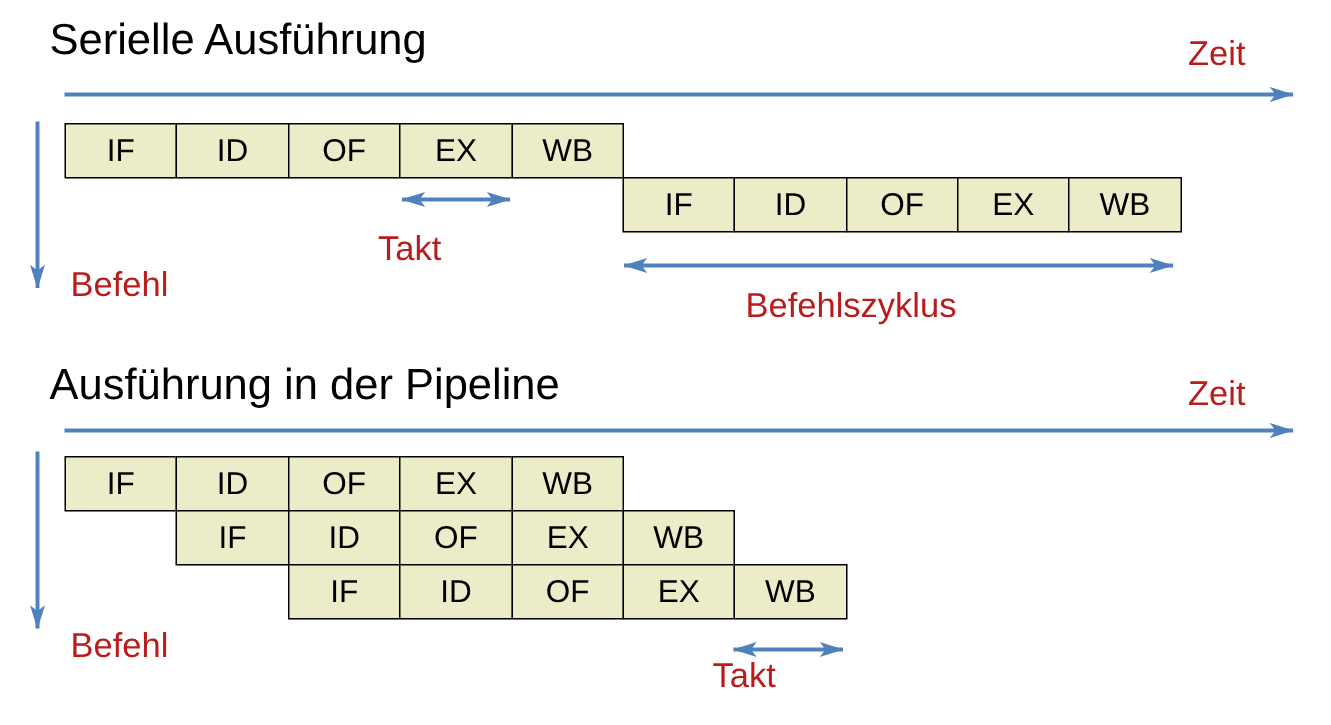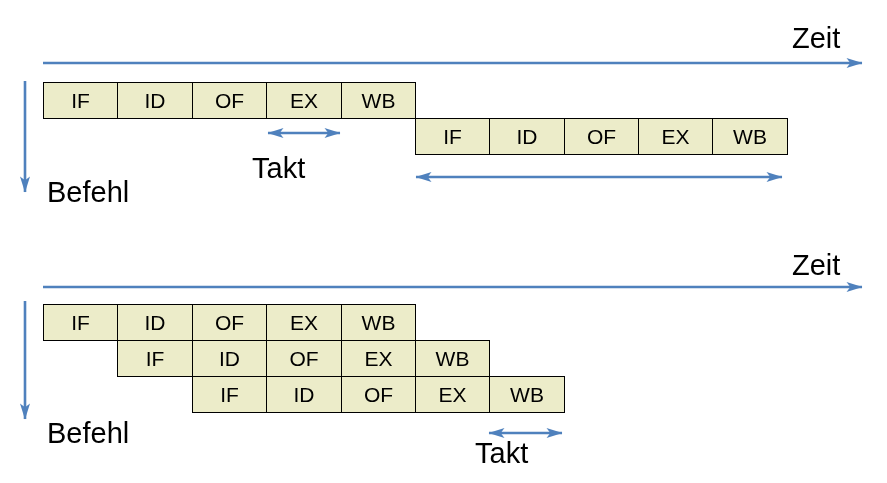--- a/index.html
+++ b/index.html
@@ -6,21 +6,21 @@
   .slide {
     position:relative; width:887px; height:483px; background:#ffffff;
     font-family:"Liberation Sans", sans-serif; color:#000; overflow:hidden;
   }
   .arrow-layer { position:absolute; left:0; top:0; width:887px; height:483px; pointer-events:none; }
   .arrow-layer line { stroke:#4F81BD; stroke-width:2.6; }
   .title {
     position:absolute; font-size:29px; line-height:1; white-space:nowrap; color:#000;
   }
   .lbl {
-    position:absolute; font-size:29px; line-height:1; white-space:nowrap; color:#000000;
+    position:absolute; font-size:23px; line-height:1; white-space:nowrap; color:#b91c1c;
   }
   .lbl.c { text-align:left; }
   .cell {
     position:absolute; height:37px; box-sizing:border-box;
     background:#ECECC9; border:1px solid #000;
     display:flex; align-items:center; justify-content:center;
     font-size:21px; line-height:1; color:#000;
   }
 </style>
 </head>
@@ -36,36 +36,39 @@
     </defs>
     <line x1="43" y1="63" x2="862" y2="63" marker-end="url(#ah)"></line>
     <line x1="25" y1="81" x2="25" y2="192" marker-end="url(#ah)"></line>
     <line x1="268" y1="133" x2="340" y2="133" marker-start="url(#ah)" marker-end="url(#ah)"></line>
     <line x1="416" y1="177" x2="782" y2="177" marker-start="url(#ah)" marker-end="url(#ah)"></line>
     <line x1="43" y1="287" x2="862" y2="287" marker-end="url(#ah)"></line>
     <line x1="25" y1="301" x2="25" y2="419" marker-end="url(#ah)"></line>
     <line x1="489" y1="433" x2="562" y2="433" marker-start="url(#ah)" marker-end="url(#ah)"></line>
   </svg>
 
+  <div class="title" style="left:33px; top:13px">Serielle Ausführung</div>
   <div class="lbl" style="left:792px; top:24px">Zeit</div>
   <div class="lbl" style="left:47px; top:178px">Befehl</div>
   <div class="lbl c" style="left:252px; top:154px; width:100px">Takt</div>
+  <div class="lbl c" style="left:497px; top:192px; width:200px">Befehlszyklus</div>
 
   <div class="cell" style="left:43px;  top:82px; width:75px">IF</div>
   <div class="cell" style="left:117px; top:82px; width:76px">ID</div>
   <div class="cell" style="left:192px; top:82px; width:75px">OF</div>
   <div class="cell" style="left:266px; top:82px; width:76px">EX</div>
   <div class="cell" style="left:341px; top:82px; width:75px">WB</div>
 
   <div class="cell" style="left:415px; top:118px; width:75px">IF</div>
   <div class="cell" style="left:489px; top:118px; width:76px">ID</div>
   <div class="cell" style="left:564px; top:118px; width:75px">OF</div>
   <div class="cell" style="left:638px; top:118px; width:75px">EX</div>
   <div class="cell" style="left:712px; top:118px; width:76px">WB</div>
 
+  <div class="title" style="left:33px; top:243px">Ausführung in der Pipeline</div>
   <div class="lbl" style="left:792px; top:251px">Zeit</div>
   <div class="lbl" style="left:47px; top:419px">Befehl</div>
   <div class="lbl c" style="left:475px; top:439px; width:100px">Takt</div>
 
   <div class="cell" style="left:43px;  top:304px; width:75px">IF</div>
   <div class="cell" style="left:117px; top:304px; width:76px">ID</div>
   <div class="cell" style="left:192px; top:304px; width:75px">OF</div>
   <div class="cell" style="left:266px; top:304px; width:76px">EX</div>
   <div class="cell" style="left:341px; top:304px; width:75px">WB</div>
 

